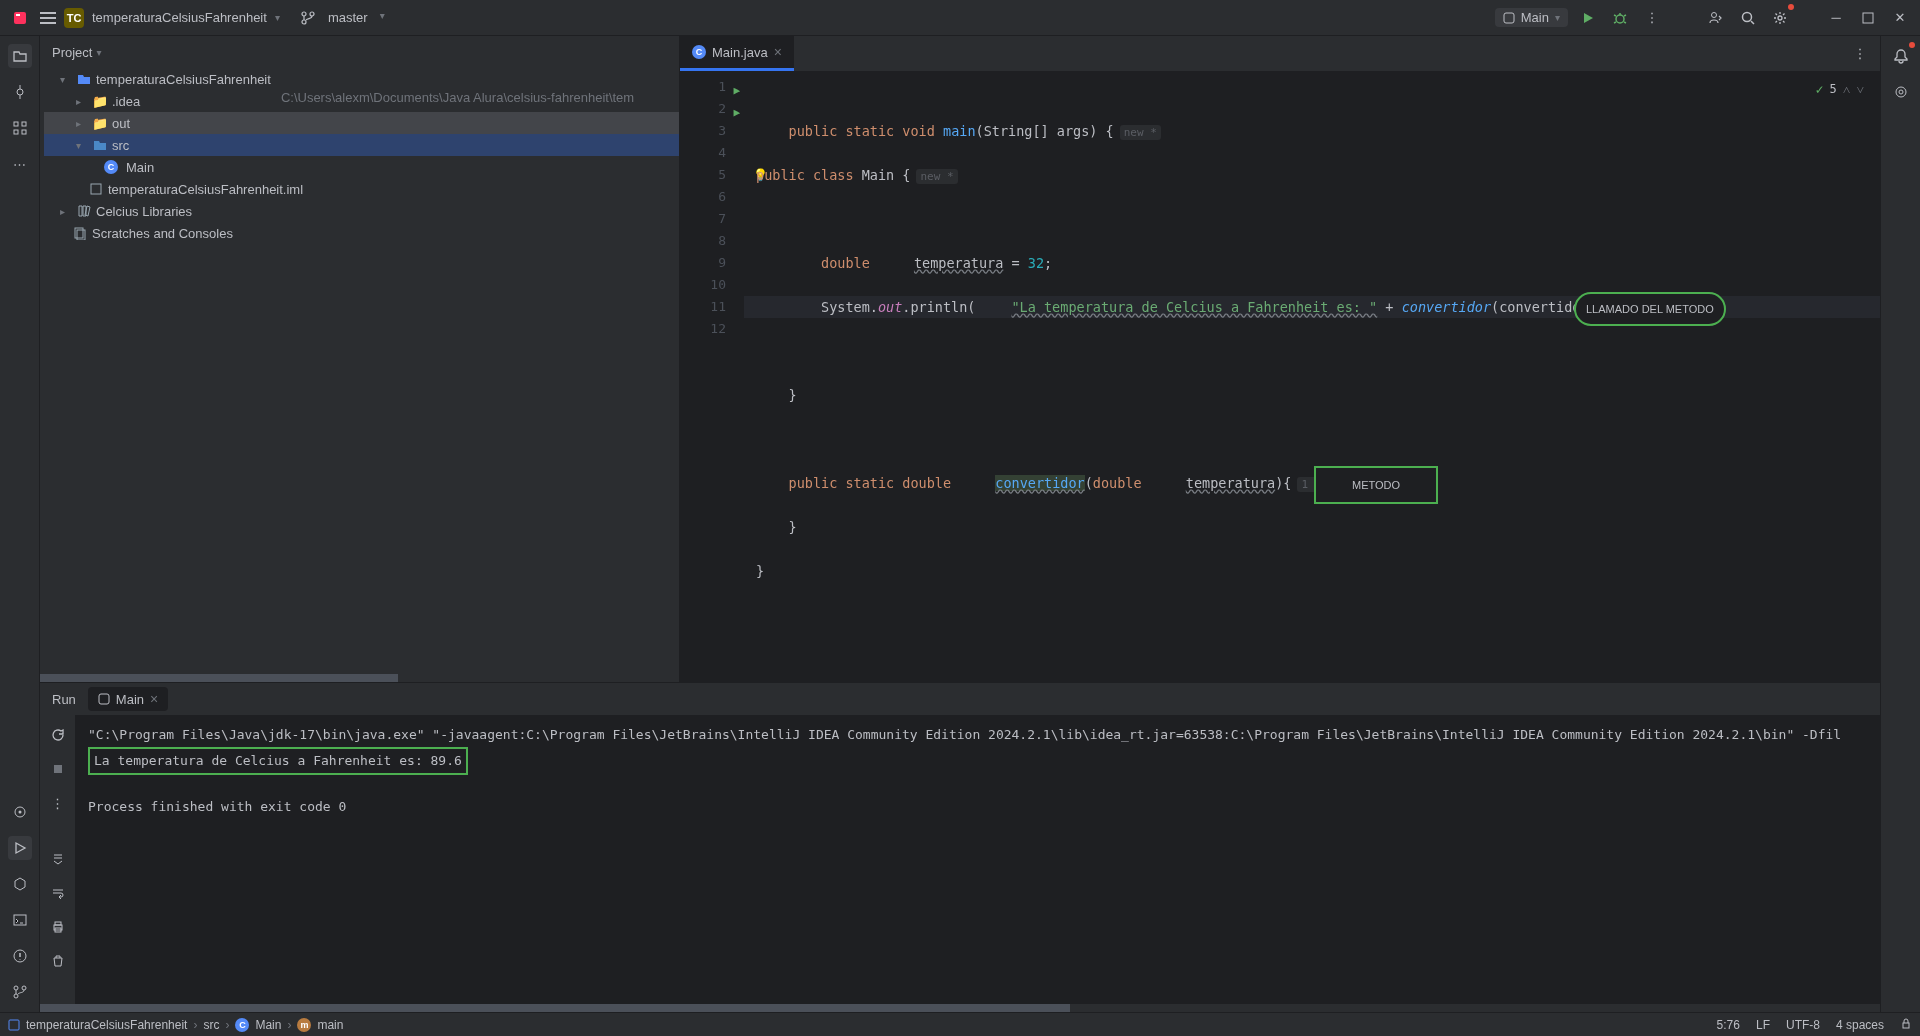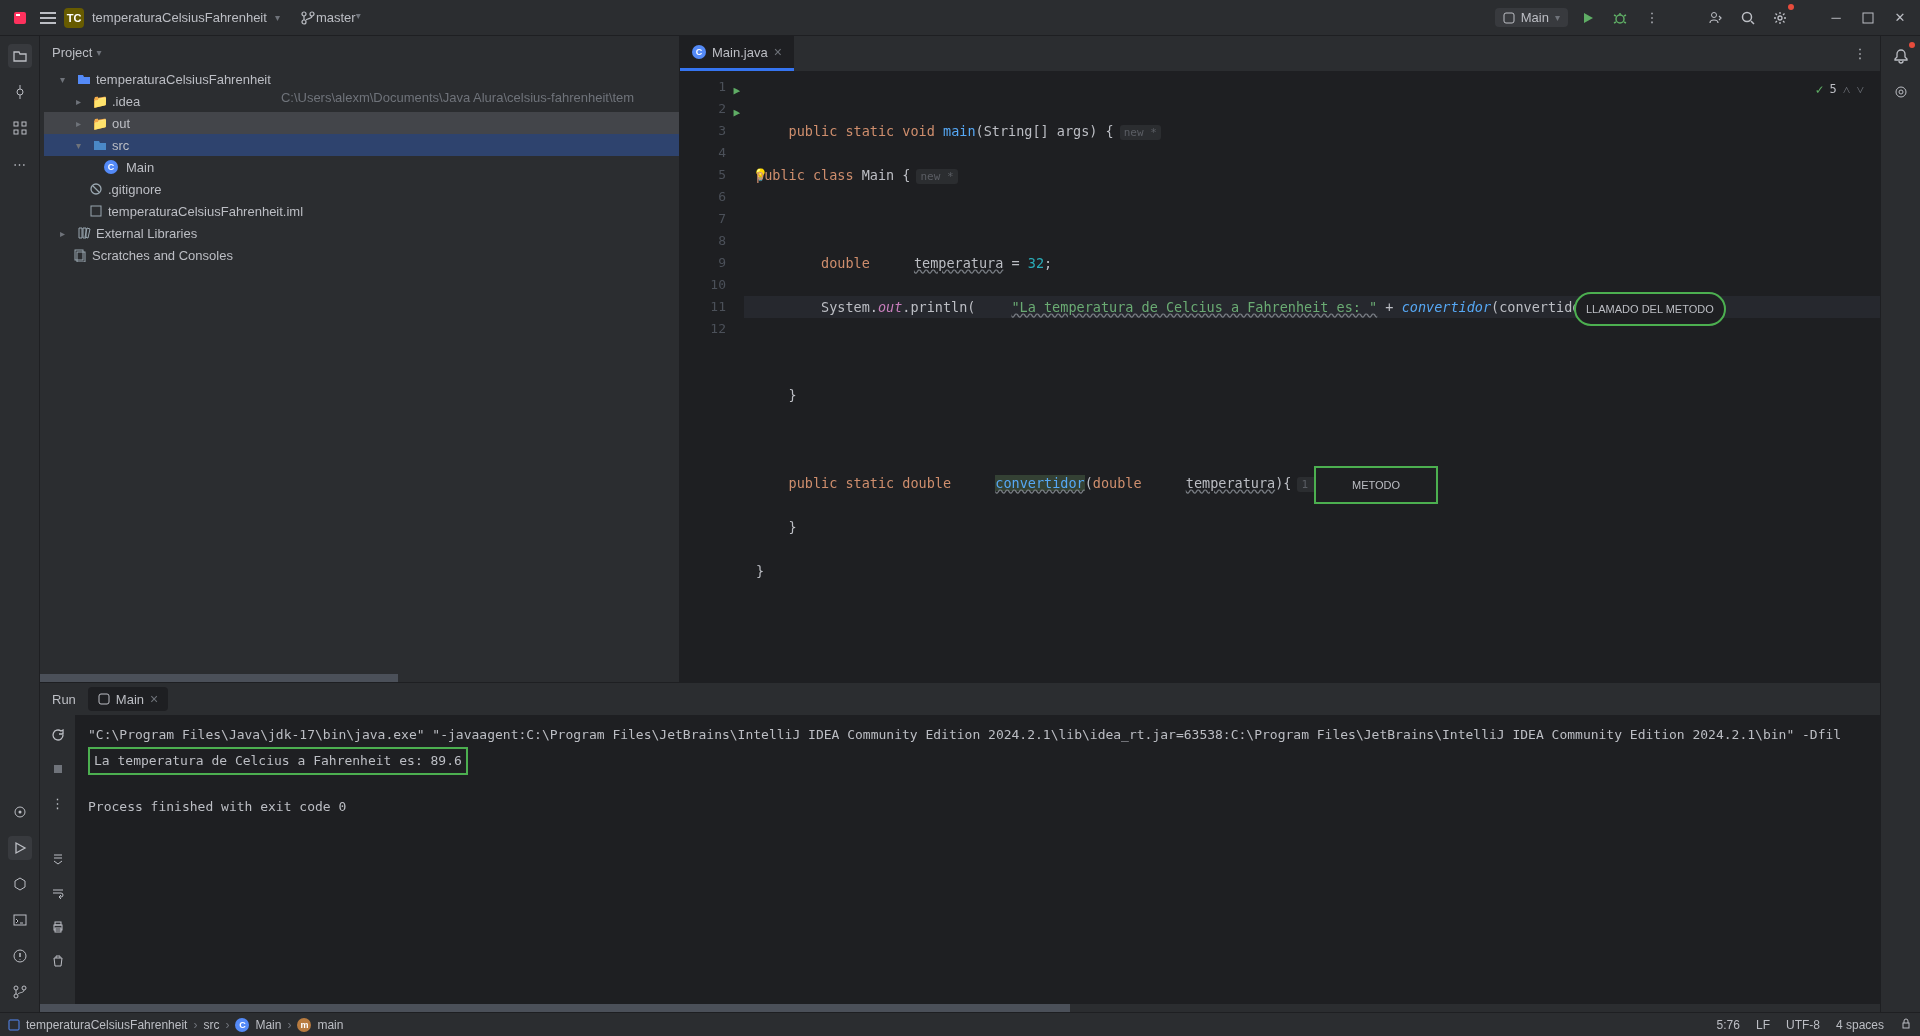--- a/index.html
+++ b/index.html
@@ -106,21 +106,21 @@
         </svg>
     </div>
     <div class="hamburger-icon">
         <span></span>
         <span></span>
         <span></span>
       </div>
     <div class="project-badge">TC</div>
     <span>temperaturaCelsiusFahrenheit</span>
     <span class="chevron-down">▾</span>
-    <span style="margin-left:12px; display:flex; align-items:flex-start; gap:0;">
+    <span style="margin-left:12px; display:flex; align-items:flex-start; gap:12px;">
       <svg class="svg-icon" viewBox="0 0 16 16">
           <circle cx="4" cy="4" r="2" fill="none" stroke="#bcbec4" stroke-width="1.2"></circle>
           <circle cx="12" cy="4" r="2" fill="none" stroke="#bcbec4" stroke-width="1.2"></circle>
           <circle cx="4" cy="12" r="2" fill="none" stroke="#bcbec4" stroke-width="1.2"></circle>
           <path d="M4 6v4M12 6c0 3-4 2-6 4" fill="none" stroke="#bcbec4" stroke-width="1.2"></path>
         </svg>
       <span>master</span>
       <span class="chevron-down">▾</span>
     </span>
   </div>
@@ -281,44 +281,34 @@
           </div>
           <div class="tree-row">
             <span class="tree-indent" style="width:52px"></span>
             <span class="c-icon">C</span>
             <span class="tree-label" style="margin-left:4px">Main</span>
           </div>
           <div class="tree-row">
             <span class="tree-indent" style="width:36px"></span>
             <span class="tree-icon">
                 <svg width="14" height="14" viewBox="0 0 14 14">
-                  <circle cx="7" cy="7" r="5" fill="none" stroke="#9aa7b0" stroke-width="1.3"></circle>
-                  <path d="M4 4l6 6" stroke="#9aa7b0" stroke-width="1.3"></path>
-                </svg>
-              </span>
-            <span class="tree-label">.gitignore</span>
-          </div>
-          <div class="tree-row">
-            <span class="tree-indent" style="width:36px"></span>
-            <span class="tree-icon">
-                <svg width="14" height="14" viewBox="0 0 14 14">
                   <rect x="2" y="2" width="10" height="10" fill="none" stroke="#9aa7b0"></rect>
                 </svg>
               </span>
             <span class="tree-label">temperaturaCelsiusFahrenheit.iml</span>
           </div>
           <div class="tree-row">
             <span class="tree-indent" style="width:8px"></span>
               <span class="tree-chevron">▸</span>
             <span class="tree-icon">
                 <svg width="14" height="14" viewBox="0 0 14 14">
                   <path d="M2 2h3v10H2zM6 2h3v10H6zM10 2l3 1-2 9-3-1z" fill="none" stroke="#9aa7b0"></path>
                 </svg>
               </span>
-            <span class="tree-label">External Libraries</span>
+            <span class="tree-label">Celcius Libraries</span>
           </div>
           <div class="tree-row">
             <span class="tree-indent" style="width:20px"></span>
             <span class="tree-icon">
                 <svg width="14" height="14" viewBox="0 0 14 14">
                   <rect x="2" y="2" width="8" height="10" fill="none" stroke="#9aa7b0"></rect>
                   <rect x="4" y="4" width="8" height="10" fill="none" stroke="#9aa7b0"></rect>
                 </svg>
               </span>
             <span class="tree-label">Scratches and Consoles</span>

